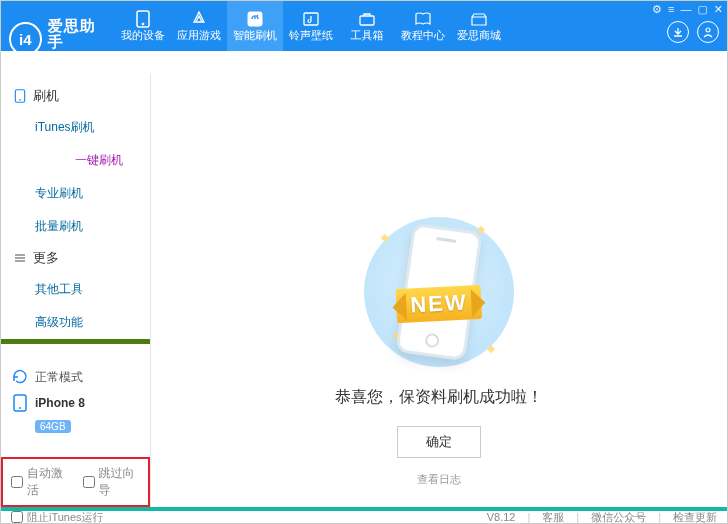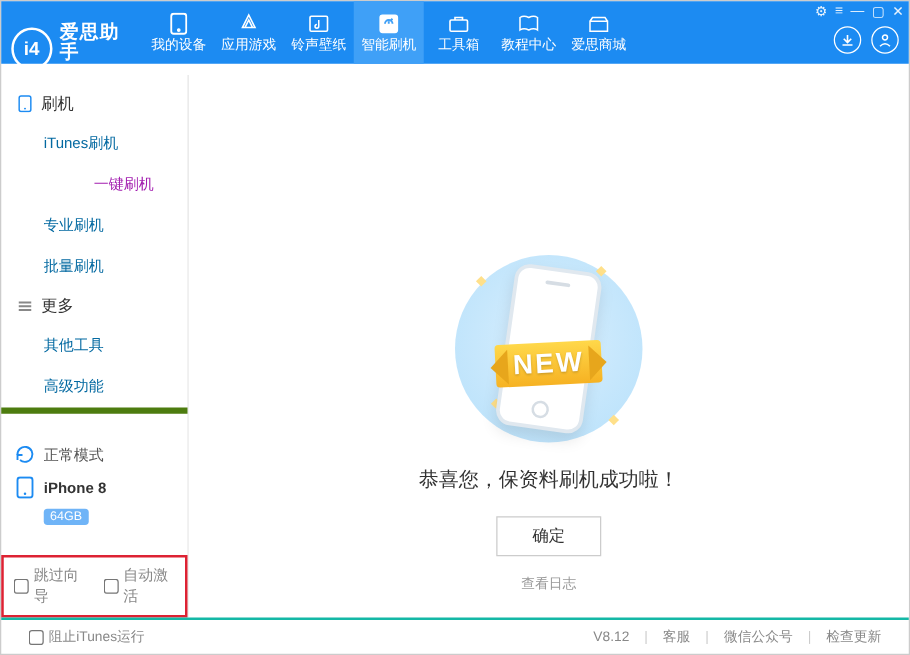--- a/index.html
+++ b/index.html
@@ -43,21 +43,21 @@
 .ribbon { position: absolute; left: 50%; top: 58%; transform: translate(-50%,-50%) rotate(-3deg); }
 .ribbon-body { background: linear-gradient(#ffd84a,#f6b223); color: #fff; font-weight: bold; font-size: 22px; letter-spacing: 2px; padding: 4px 14px; border-radius: 3px; text-shadow: 0 1px 2px rgba(0,0,0,.2); position: relative; }
 .ribbon-body:before, .ribbon-body:after { content: ""; position: absolute; top: 4px; width: 0; height: 0; border: 14px solid transparent; }
 .ribbon-body:before { left: -18px; border-right-color: #e7a61c; }
 .ribbon-body:after { right: -18px; border-left-color: #e7a61c; }
 .spark { position: absolute; width: 6px; height: 6px; background: #ffe08a; transform: rotate(45deg); }
 .s1 { top: 18px; left: 18px; } .s2 { top: 10px; right: 30px; } .s3 { bottom: 28px; left: 30px; } .s4 { bottom: 15px; right: 20px; }
 .success-text { margin-top: 20px; font-size: 16px; color: #333; }
 .confirm-btn { margin-top: 18px; padding: 6px 28px; border: 1px solid #ccc; background: #fff; cursor: pointer; color: #333; font-size: 13px; }
 .view-log { margin-top: 14px; color: #999; font-size: 11px; cursor: pointer; }
-.footer { height: 29px; border-top: 2px solid #14b8a6; display: flex; align-items: center; padding: 0 22px; font-size: 11px; color: #888; justify-content: space-between; }
+.footer { height: 16px; border-top: 4px solid #14b8a6; display: flex; align-items: center; padding: 0 10px; font-size: 11px; color: #888; justify-content: space-between; }
 .footer-left { display: flex; align-items: center; gap: 4px; }
 .footer-right { display: flex; align-items: center; gap: 12px; }
 .footer-right span { cursor: pointer; }
 .sep { color: #ccc; }
 </style>
 </head>
 <body>
 
 <div class="app">
   <div class="header">
@@ -79,37 +79,37 @@
         <span>我的设备</span>
       </div>
       <div class="nav-item">
         <span class="nicon">
             <svg width="18" height="18" viewBox="0 0 18 18">
               <path d="M9 2 L14 12 L4 12 Z M9 6 L6 12 L12 12 Z" fill="none" stroke="#fff" stroke-width="1.3"></path>
             </svg>
           </span>
         <span>应用游戏</span>
       </div>
-      <div class="nav-item">
-        <span class="nicon">
-            <svg width="18" height="16" viewBox="0 0 18 16">
-              <rect x="2" y="2" width="14" height="12" rx="1" fill="none" stroke="#fff" stroke-width="1.3"></rect>
-              <path d="M9 5 v5 a1.5 1.5 0 1 1 -1.5 -1.5" fill="none" stroke="#fff" stroke-width="1.2"></path>
-            </svg>
-          </span>
-        <span>铃声壁纸</span>
-      </div>
       <div class="nav-item active">
         <span class="nicon">
             <svg width="18" height="18" viewBox="0 0 18 18">
               <rect x="2" y="2" width="14" height="14" rx="2" fill="#fff"></rect>
               <path d="M6 9 a3 3 0 1 1 6 0 M11 6 l1 -1 M9 9 l0 -2" stroke="#3fa0f7" stroke-width="1.5" fill="none"></path>
             </svg>
           </span>
         <span>智能刷机</span>
+      </div>
+      <div class="nav-item">
+        <span class="nicon">
+            <svg width="18" height="16" viewBox="0 0 18 16">
+              <rect x="2" y="2" width="14" height="12" rx="1" fill="none" stroke="#fff" stroke-width="1.3"></rect>
+              <path d="M9 5 v5 a1.5 1.5 0 1 1 -1.5 -1.5" fill="none" stroke="#fff" stroke-width="1.2"></path>
+            </svg>
+          </span>
+        <span>铃声壁纸</span>
       </div>
       <div class="nav-item">
         <span class="nicon">
             <svg width="18" height="16" viewBox="0 0 18 16">
               <rect x="2" y="5" width="14" height="9" rx="1" fill="none" stroke="#fff" stroke-width="1.3"></rect>
               <path d="M6 5 v-2 h6 v2" fill="none" stroke="#fff" stroke-width="1.3"></path>
             </svg>
           </span>
         <span>工具箱</span>
       </div>
@@ -193,25 +193,25 @@
           <span style="font-weight:bold;color:#333">iPhone 8</span>
         </div>
         <div class="status-row" style="padding-left:24px">
           <span class="badge">64GB</span>
         </div>
       </div>
 
       <div class="side-checks">
         <label class="chk">
           <input type="checkbox" style="">
-            <span>跳过向导</span>
+            <span>自动激活</span>
         </label>
         <label class="chk">
           <input type="checkbox" style="">
-            <span>自动激活</span>
+            <span>跳过向导</span>
         </label>
       </div>
     </div>
 
     <div class="main">
       <div class="illus">
         <div class="bgcircle"></div>
         <div class="spark s1"></div>
           <div class="spark s2"></div>
           <div class="spark s3"></div>

